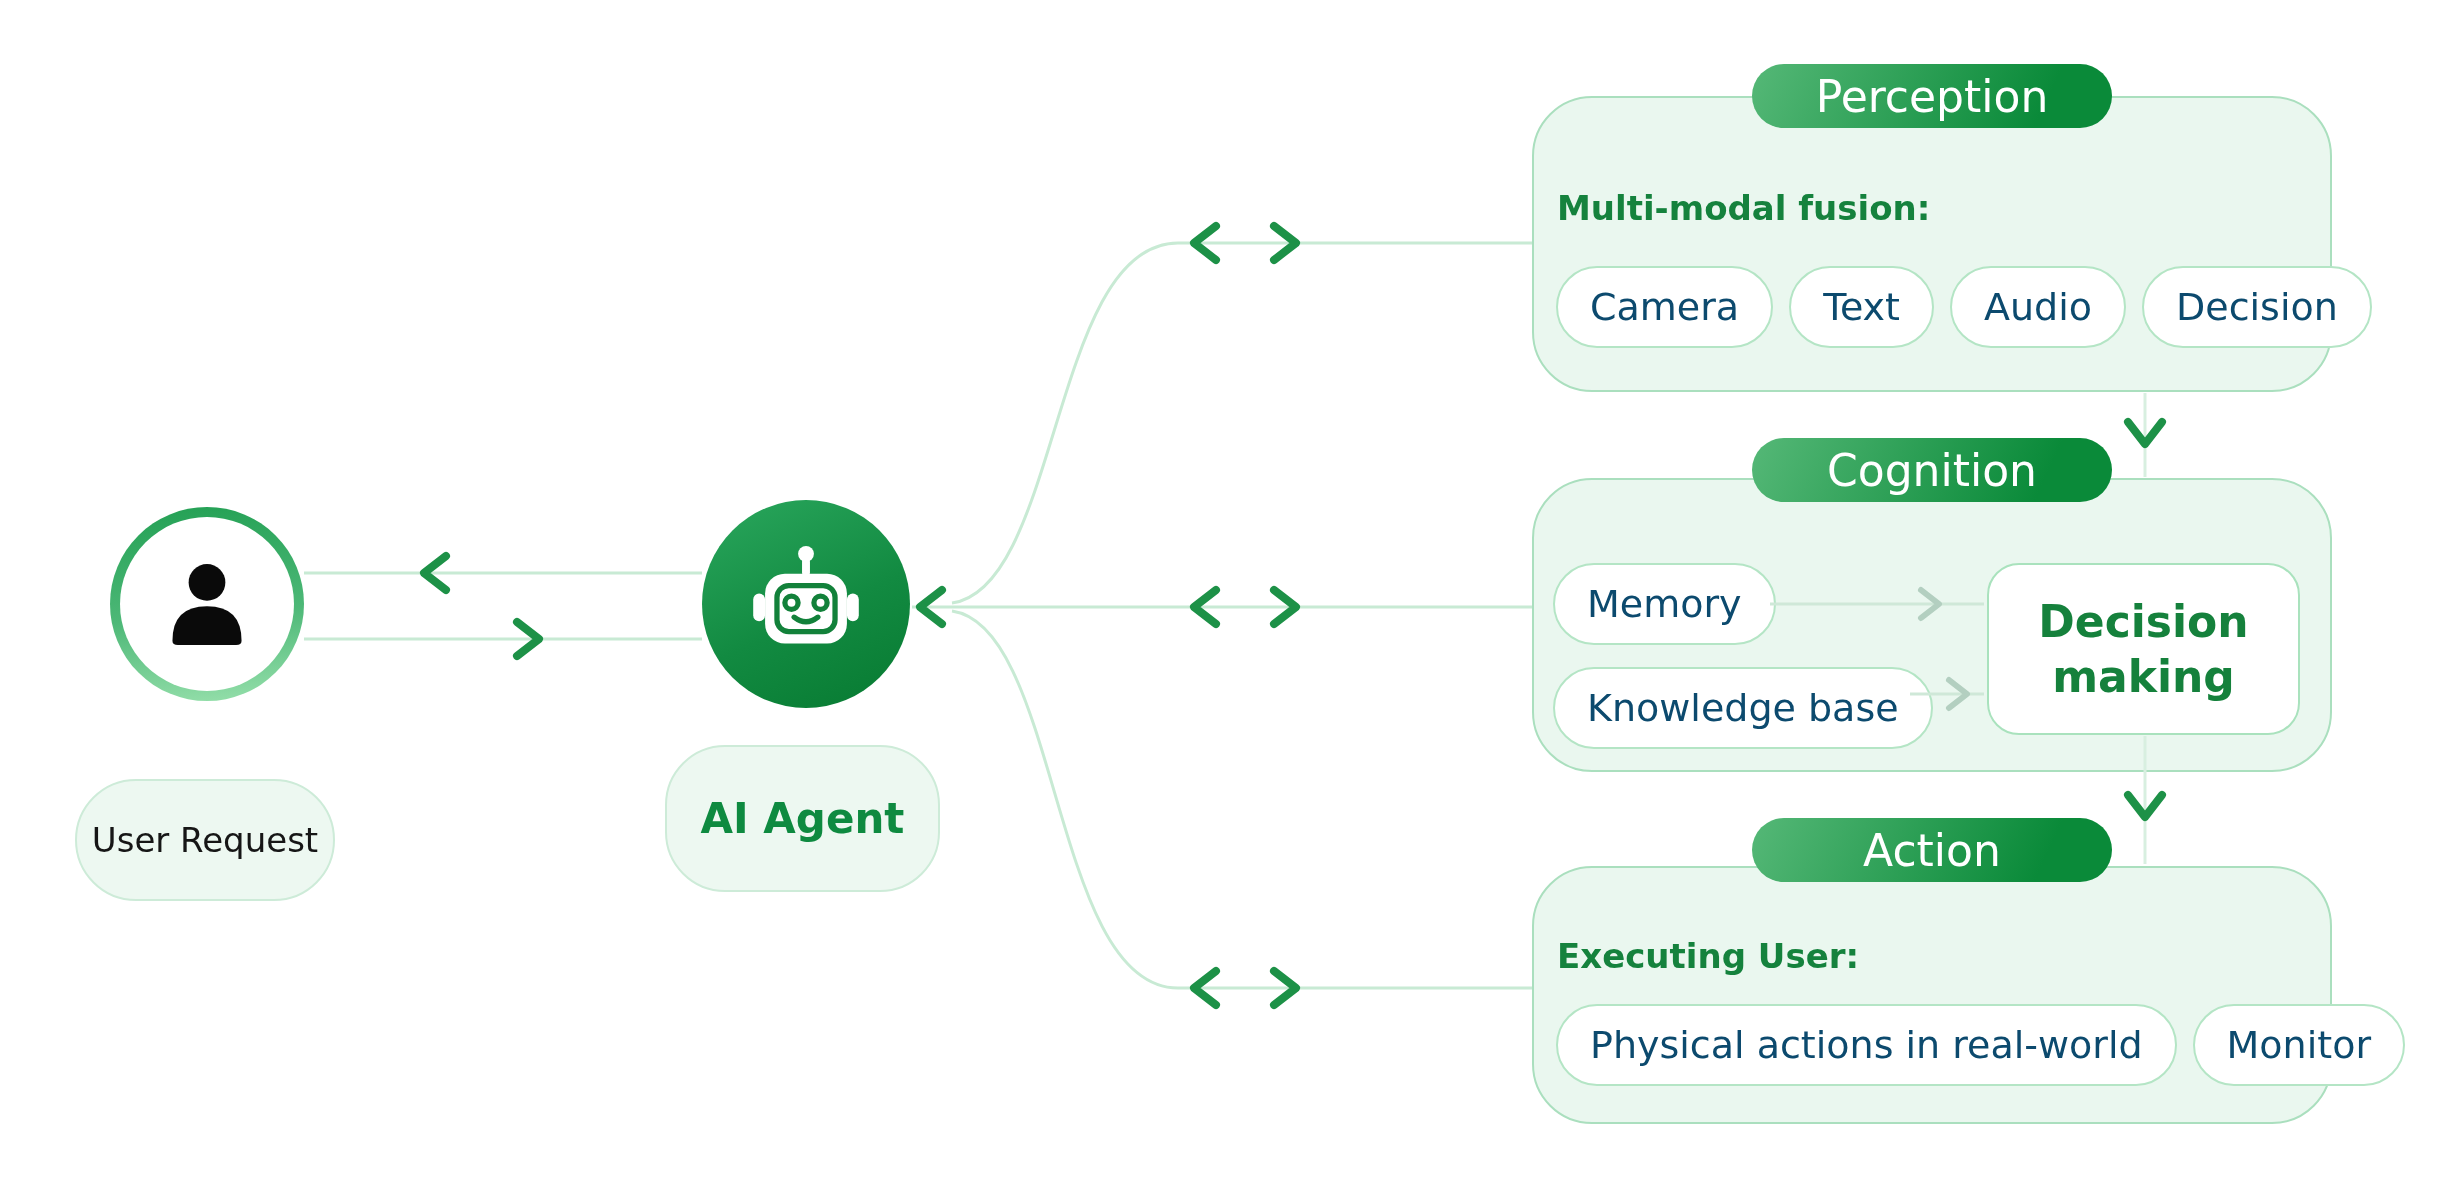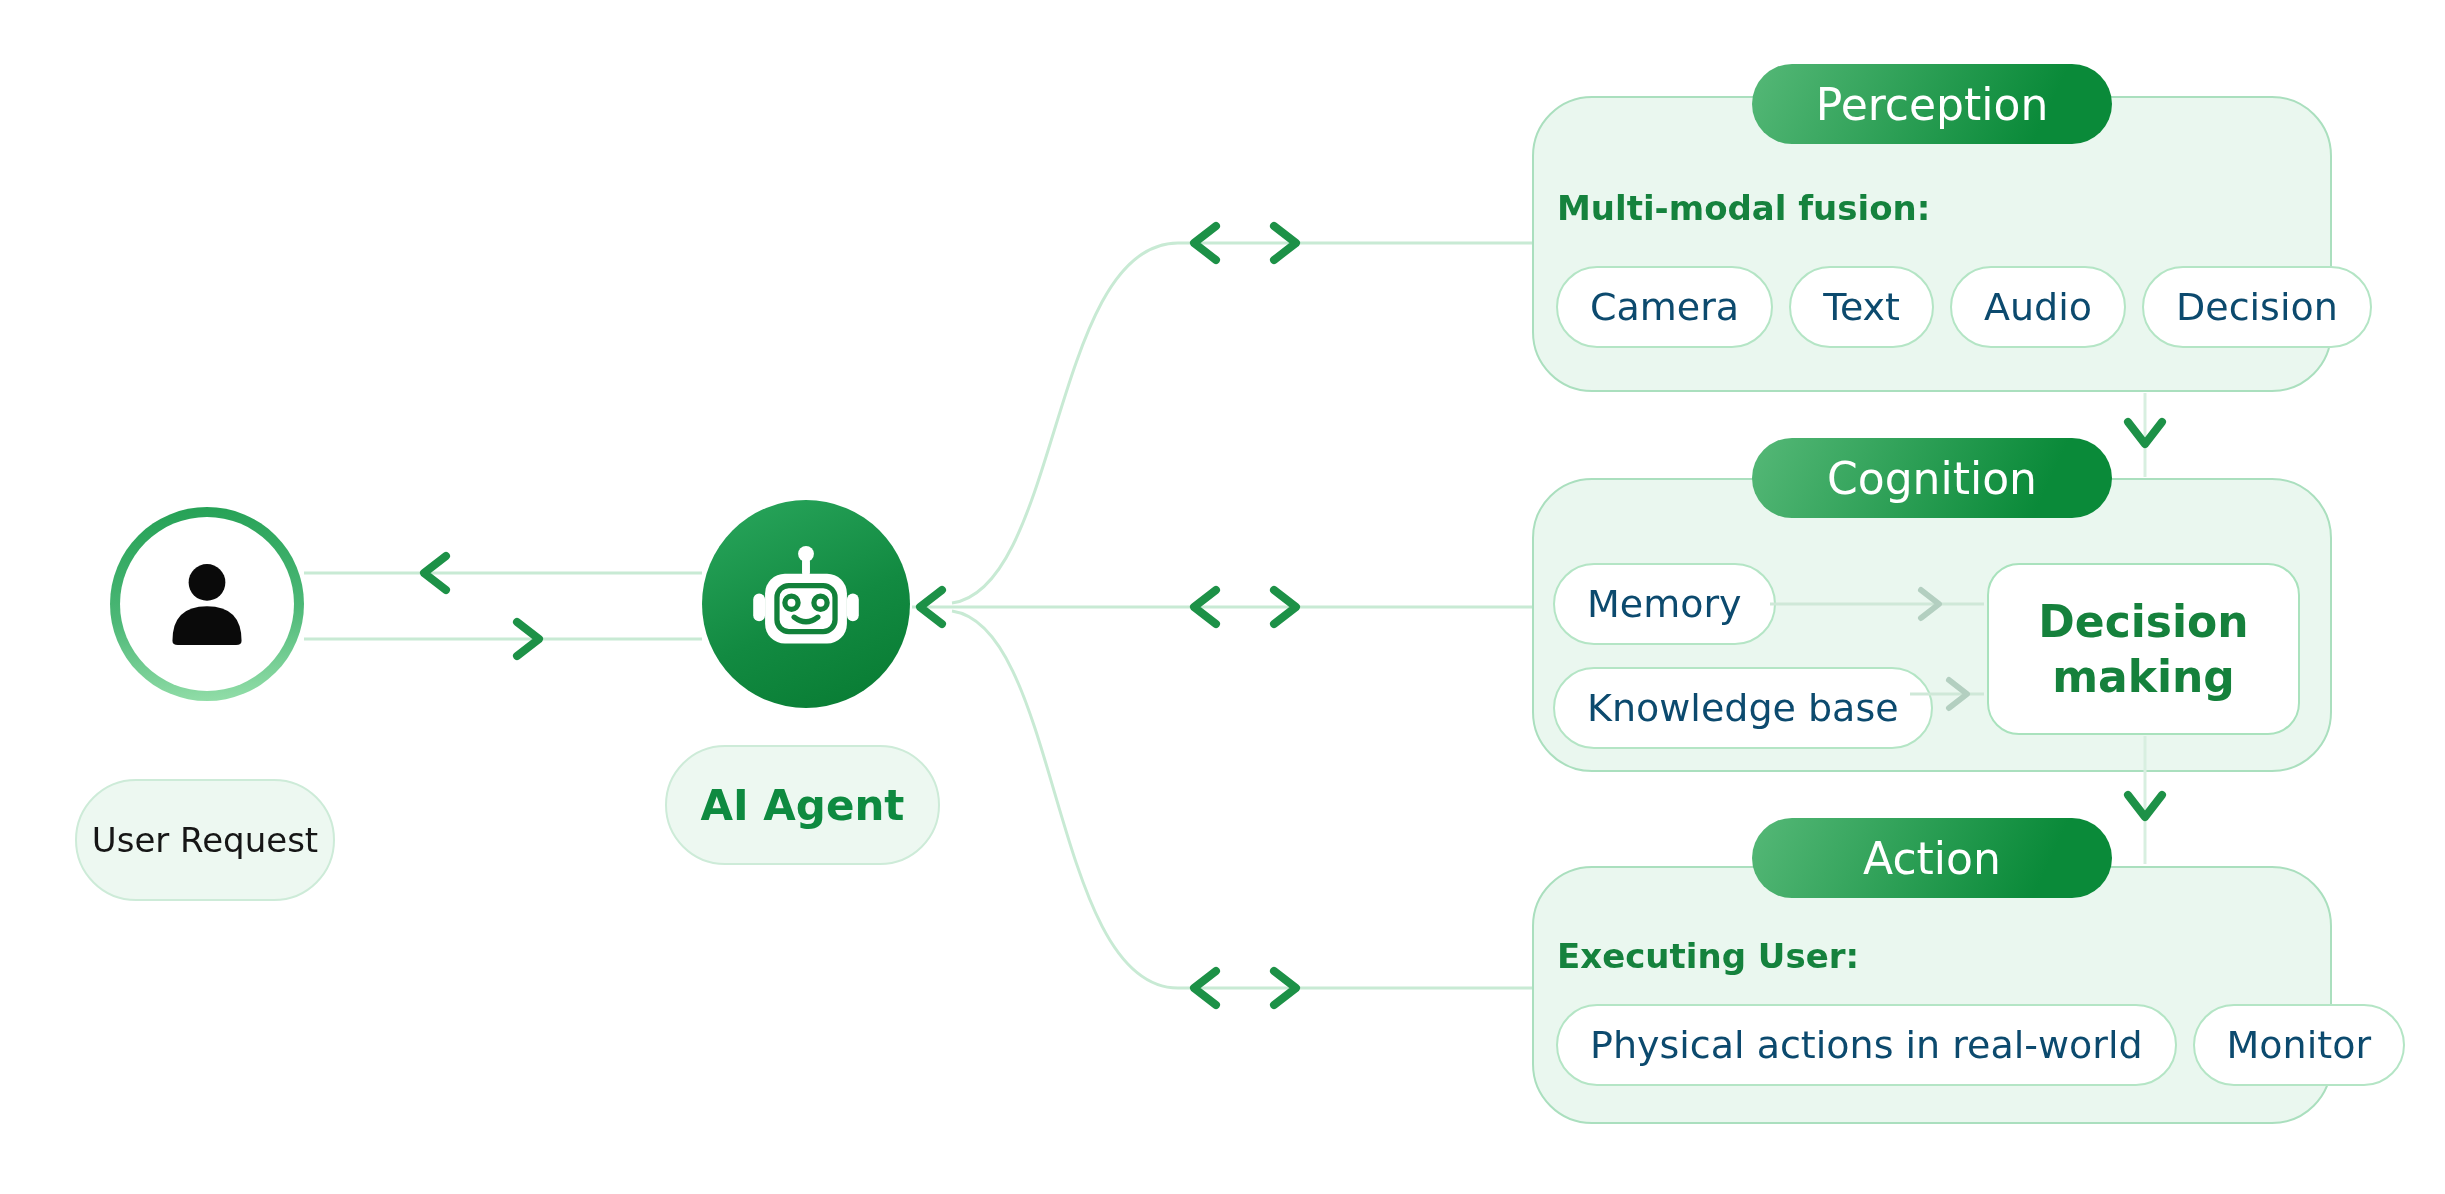--- a/index.html
+++ b/index.html
@@ -28,35 +28,35 @@
     background:linear-gradient(155deg,#2aa75d 0%,#128a41 55%,#077a31 100%);
     display:flex;align-items:center;justify-content:center;
   }
   .label-pill{
     position:absolute;display:flex;align-items:center;justify-content:center;
     background:#edf8f1;border:2px solid #cdebd8;box-sizing:border-box;
     z-index:2;
   }
   .user-pill{left:75px;top:743px;width:260px;height:122px;border-radius:61px;
     font-size:34px;color:#161616;margin-top:36px;}
-  .agent-pill{left:665px;top:745px;width:275px;height:120px;border-radius:60px;
+  .agent-pill{left:665px;top:745px;width:275px;height:147px;border-radius:60px;
     font-size:42px;font-weight:bold;color:#0e8a40;}
 
   
   .panel{
     position:absolute;left:1532px;width:800px;box-sizing:border-box;
     background:#eaf7ef;border:2.5px solid #aadfbe;border-radius:60px;
     z-index:1;
   }
   .panel-perception{top:96px;height:296px;}
   .panel-cognition{top:478px;height:294px;}
   .panel-action{top:866px;height:258px;}
 
   .header-pill{
-    position:absolute;left:1752px;width:360px;height:80px;z-index:7;
+    position:absolute;left:1752px;width:360px;height:64px;z-index:7;
     border-radius:40px;display:flex;align-items:center;justify-content:center;
     background:linear-gradient(115deg,#55b877 0%,#0a8a39 80%);
     color:#ffffff;font-size:44px;
   }
   .header-perception{top:64px;}
   .header-cognition{top:438px;}
   .header-action{top:818px;}
 
   .panel-title{
     position:absolute;left:1557px;font-size:34px;font-weight:bold;color:#15823d;

